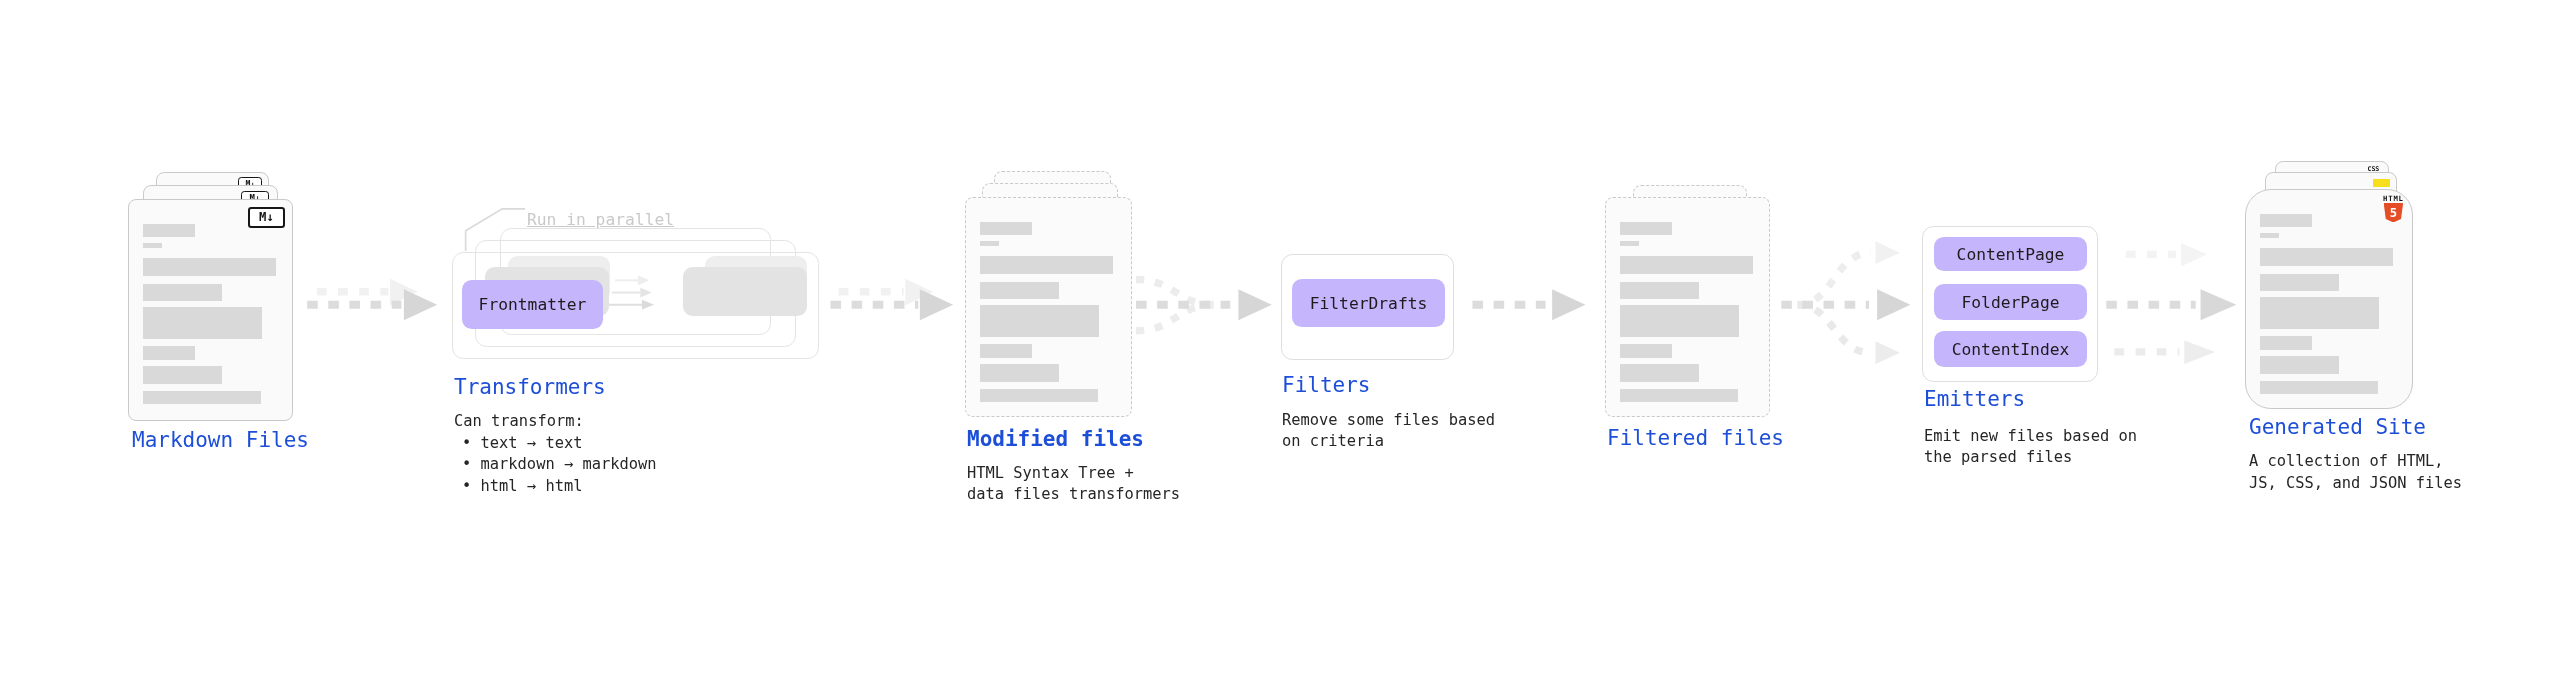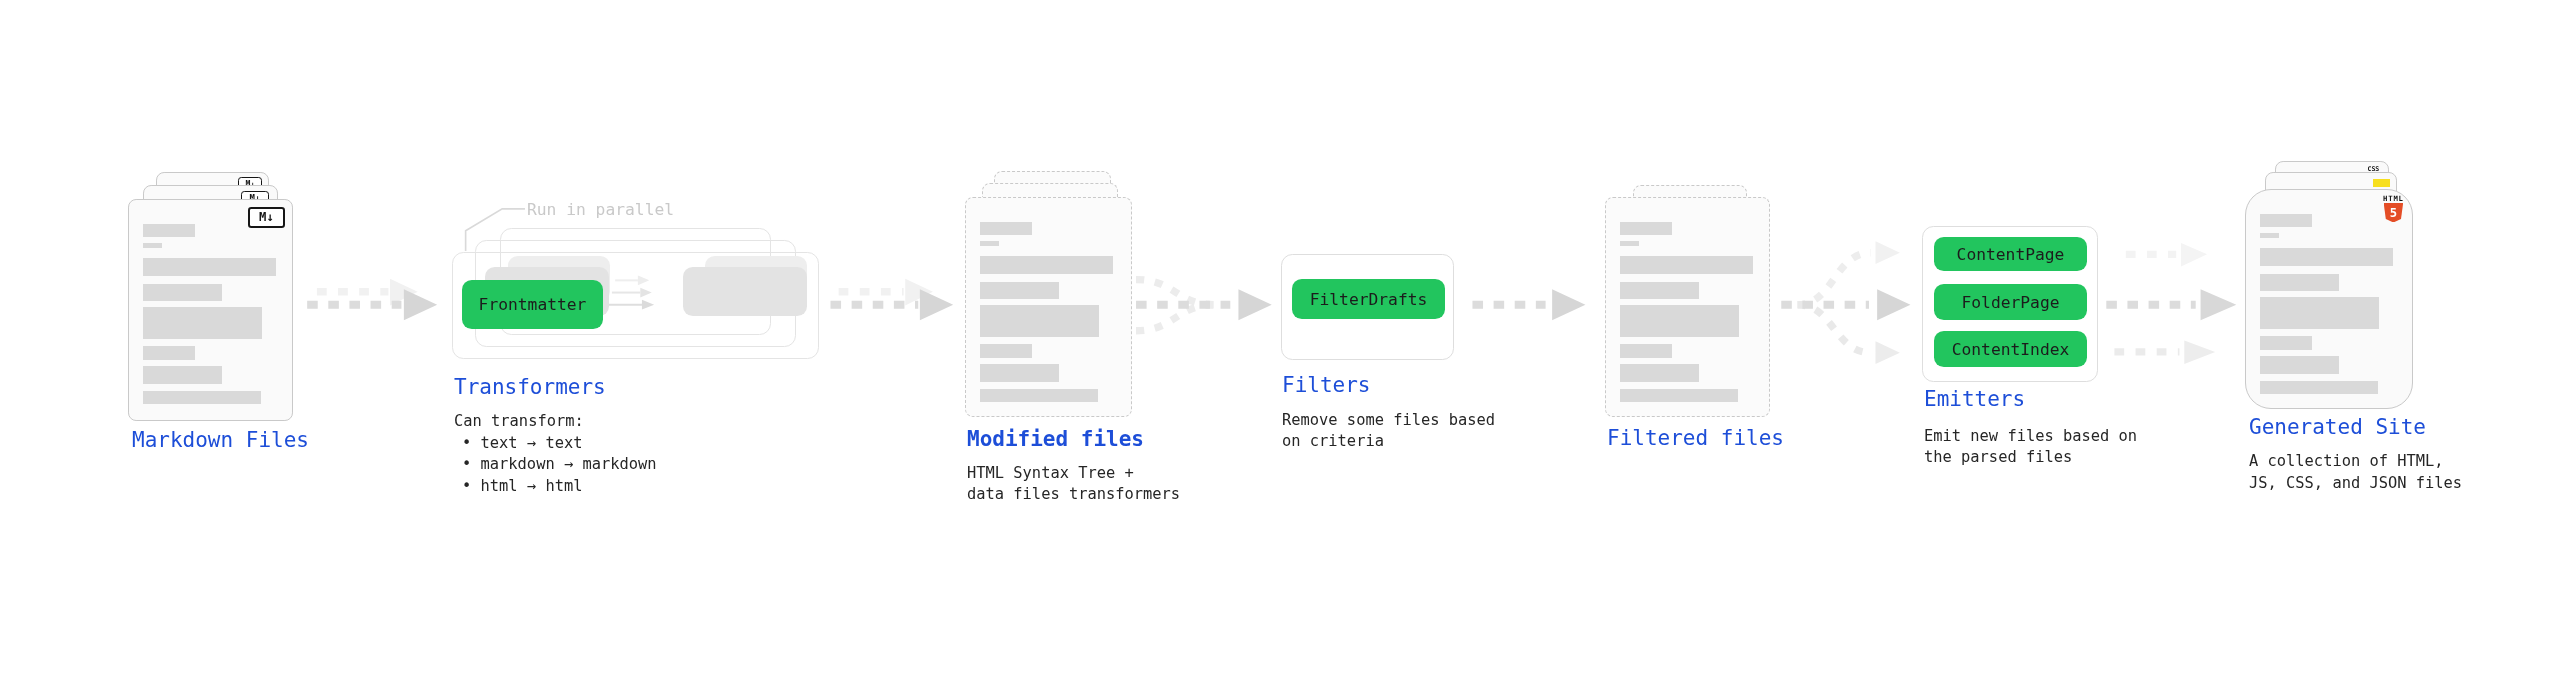--- a/index.html
+++ b/index.html
@@ -27,21 +27,21 @@
            color:#161616;font-weight:bold;display:flex;align-items:center;justify-content:center;}
   .mdbadge.front{width:32.5px;height:16.3px;right:7.3px;top:7.3px;font-size:12.2px;}
   .mdbadge.mid{width:26px;height:13px;right:8.1px;top:4.9px;font-size:9px;border-width:1.6px;}
   .mdbadge.back{width:22px;height:11.4px;right:5.7px;top:4.1px;font-size:8.1px;border-width:1.6px;}
 
   
   .gbox{position:absolute;border:1.6px solid #e4e4e4;border-radius:11.4px;box-sizing:border-box;background:transparent;}
   .gbox.solidbg{background:#ffffff;border-color:#dedede;}
 
   
-  .chip{position:absolute;background:#22c55e;border-radius:9.8px;display:flex;align-items:center;justify-content:center;
+  .chip{position:absolute;background:#c4b5fd;border-radius:9.8px;display:flex;align-items:center;justify-content:center;
         color:#1c1c1c;font-size:16.3px;}
   .chip.ghost1{background:#e3e3e3;}
   .chip.ghost2{background:#eeeeee;}
 
   
   .title{position:absolute;font-size:21px;line-height:24.4px;color:#1d4ed8;font-weight:500;white-space:pre;}
   .body{position:absolute;font-size:15.4px;line-height:21px;color:#262626;white-space:pre;}
   .note{position:absolute;font-size:16.3px;line-height:21px;color:#c9c9c9;white-space:pre;}
 
   
@@ -153,21 +153,21 @@
 
     <div class="chip ghost2" style="left:508px;top:256px;width:102px;height:45px;"></div>
     <div class="chip ghost1" style="left:485px;top:267px;width:124px;height:49px;"></div>
     <div class="chip" style="left:462px;top:280px;width:141px;height:49px;">
       <span>Frontmatter</span>
     </div>
 
     <div class="chip ghost2" style="left:705px;top:256px;width:102px;height:45px;"></div>
     <div class="chip ghost1" style="left:683px;top:267px;width:124px;height:49px;"></div>
 
-    <div class="note" style="left:527px;top:199px;">Run in parallel</div>
+    <div class="note" style="left:527px;top:209px;text-decoration:underline;">Run in parallel</div>
     <div class="title" style="left:454px;top:375px;">Transformers</div>
     <div class="body" style="left:454px;top:411px;">Can transform:</div>
     <div class="body" style="left:462px;top:433px;">• text → text</div>
     <div class="body" style="left:462px;top:454px;">• markdown → markdown</div>
     <div class="body" style="left:462px;top:476px;">• html → html</div>
 
     <div class="doc dashed" style="left:994px;top:171px;width:117px;height:57px;z-index:1;"></div>
     <div class="doc dashed" style="left:982px;top:183px;width:136px;height:57px;z-index:2;"></div>
     <div class="doc dashed" style="left:965px;top:197px;width:167px;height:220px;z-index:3;">
       <div class="bars">
@@ -179,21 +179,21 @@
         <div class="bar b6"></div>
         <div class="bar b7"></div>
         <div class="bar b8"></div>
       </div>
     </div>
     <div class="title" style="left:967px;top:427px;font-weight:bold;">Modified files</div>
     <div class="body" style="left:967px;top:463px;">HTML Syntax Tree +</div>
     <div class="body" style="left:967px;top:484px;">data files transformers</div>
 
     <div class="gbox solidbg" style="left:1281px;top:254px;width:173px;height:106px;"></div>
-    <div class="chip" style="left:1292px;top:279px;width:153px;height:40px;">
+    <div class="chip" style="left:1292px;top:279px;width:153px;height:48px;">
       <span>FilterDrafts</span>
     </div>
     <div class="title" style="left:1282px;top:373px;">Filters</div>
     <div class="body" style="left:1282px;top:410px;">Remove some files based</div>
     <div class="body" style="left:1282px;top:431px;">on criteria</div>
 
     <div class="doc dashed" style="left:1633px;top:185px;width:114px;height:57px;z-index:1;"></div>
     <div class="doc dashed" style="left:1605px;top:197px;width:165px;height:220px;z-index:2;">
       <div class="bars">
         <div class="bar b1"></div>

